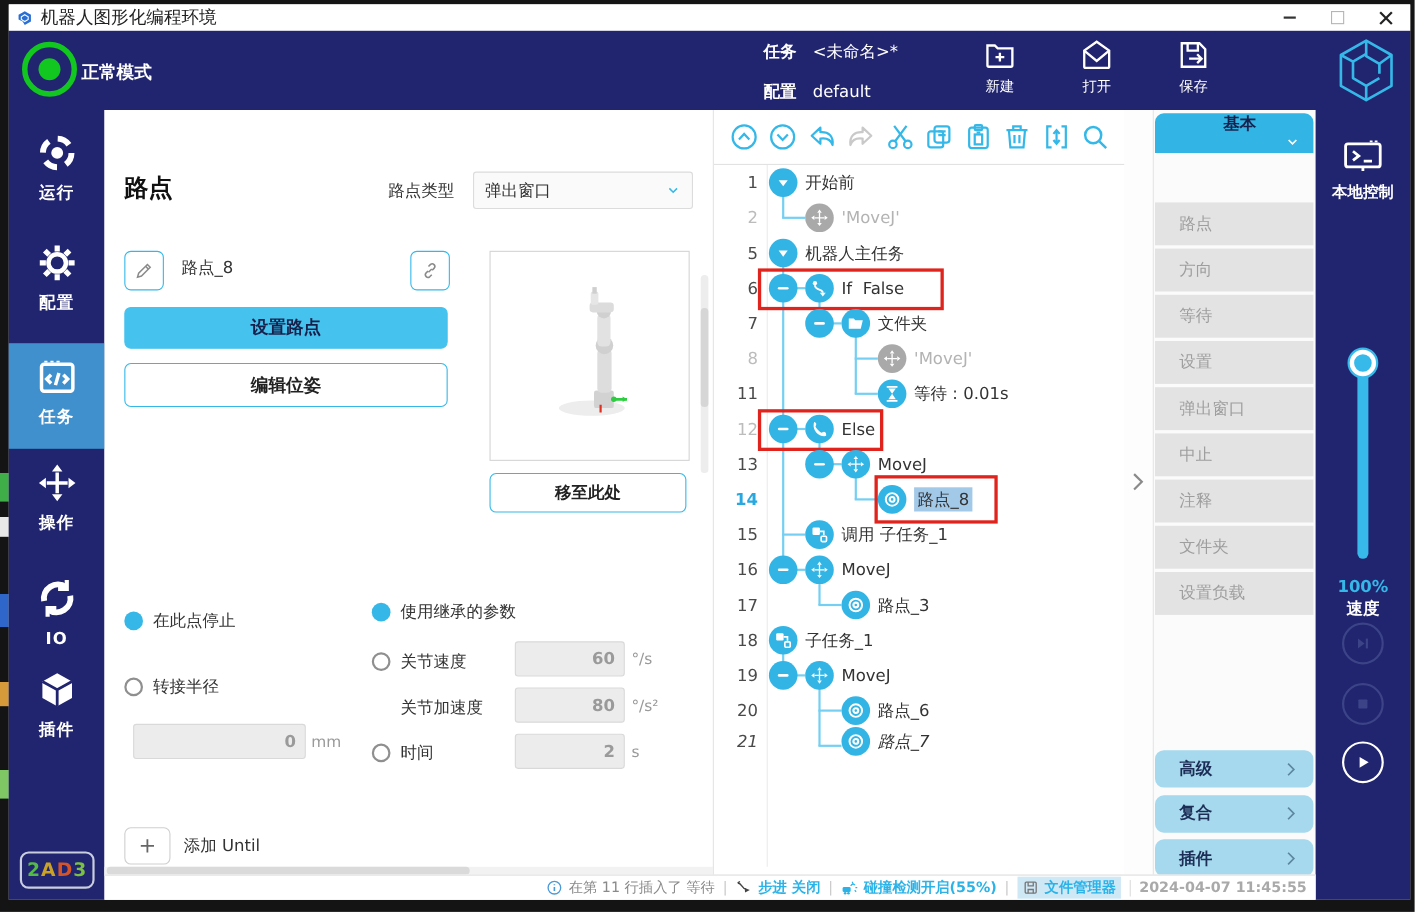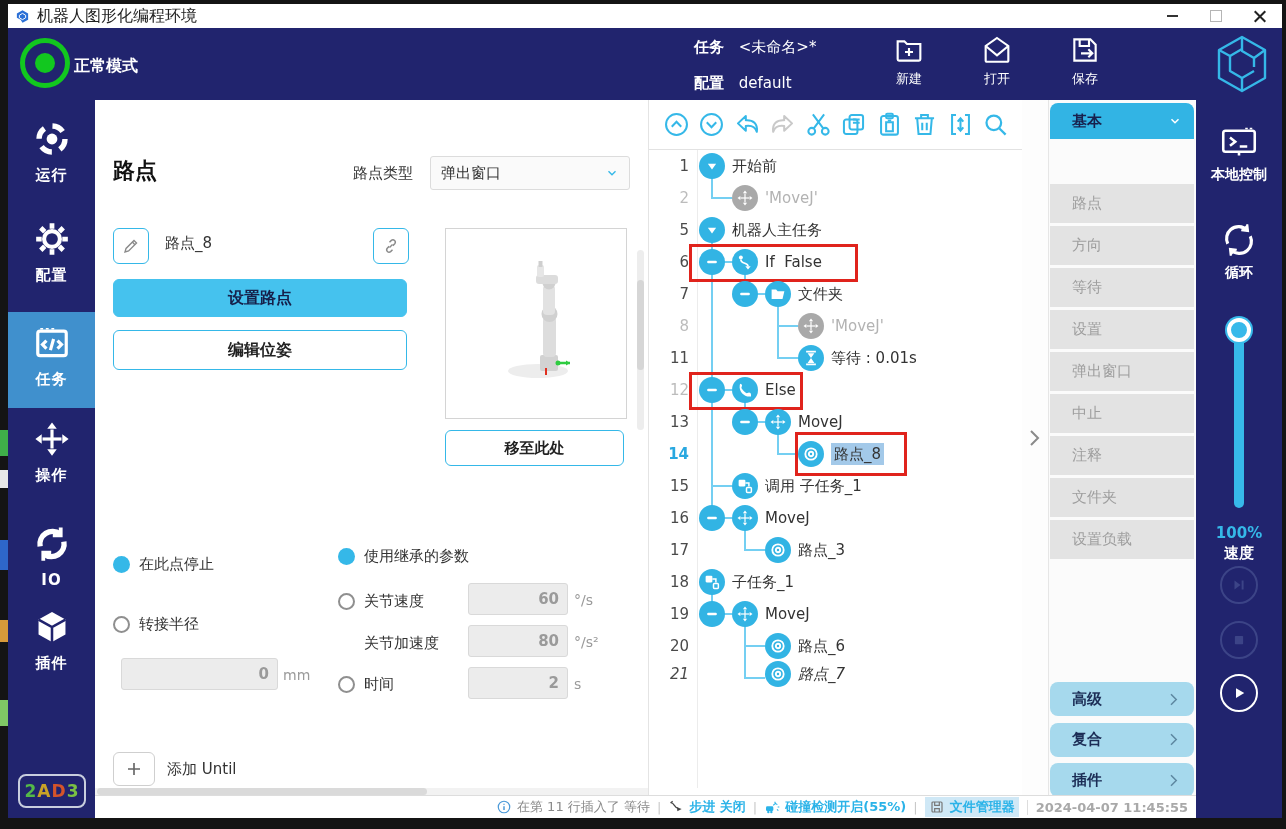--- a/index.html
+++ b/index.html
@@ -98,21 +98,21 @@
   .row-text{position:absolute;top:0;height:32px;line-height:32px;font-size:15px;color:#333;white-space:pre;}
   .row-text.dim{color:#b3b3b3;}
   .row-text .hl{background:#a3c9e9;padding:2px 3px;}
   .annot{position:absolute;border:3px solid #e0231c;box-sizing:border-box;}
   .gutter{position:absolute;left:1014px;top:96px;width:26px;bottom:22px;background:#fdfdfd;display:flex;align-items:center;justify-content:center;}
   .gutter .icn{width:14px;height:20px;margin-top:-20px;}
 
   
   .palette{position:absolute;left:1040px;top:96px;width:148px;bottom:22px;background:#fbfbfb;border-left:1px solid #e6e6e6;}
   .pal-header{position:absolute;left:1px;top:3px;width:144px;height:36px;background:#32b4e4;border-radius:8px 8px 0 0;
-     display:flex;align-items:center;font-size:15px;font-weight:bold;color:#18214d;padding:0 12px 0 22px;box-sizing:border-box;cursor:pointer;}
+     display:flex;align-items:center;font-size:15px;font-weight:bold;color:#18214d;padding:0 12px 0 22px;box-sizing:border-box;cursor:pointer;flex-direction:column;}
   .pal-header .icn{width:14px;height:14px;margin-left:auto;}
   .pal-item{position:absolute;left:1px;width:144px;height:39px;background:#e3e3e3;color:#9e9e9e;font-size:15px;
      display:flex;align-items:center;padding-left:22px;box-sizing:border-box;cursor:pointer;}
   .pal-group{position:absolute;left:1px;width:144px;height:34px;background:#a6d9ed;border-radius:8px;color:#1c2d56;
      font-size:15px;font-weight:bold;display:flex;align-items:center;padding:0 14px 0 22px;box-sizing:border-box;cursor:pointer;}
   .pal-group .icn{width:12px;height:14px;margin-left:auto;}
 
   
   .rightbar{position:absolute;left:1188px;top:96px;right:0;bottom:0;background:#21246e;color:#fff;}
   .rb-item{position:absolute;left:0;width:86px;display:flex;flex-direction:column;align-items:center;cursor:pointer;}
@@ -685,29 +685,20 @@
 
   <div class="rightbar">
     <div class="rb-item" style="top:24px;">
       <span class="icn"><svg viewBox="0 0 26 24" fill="none" stroke="#fff" stroke-width="1.7">
             <rect x="2.5" y="4.5" width="21" height="14" rx="1.5"></rect>
             <path d="M7 9l3.5 2.8L7 14.5M13.5 15h5"></path>
             <path d="M13 18.5v2.5M18 2.5v1M21 2.5v1"></path>
           </svg></span>
       <span class="lbl">本地控制</span>
     </div>
-    <div class="rb-item" style="top:122px;">
-      <span class="icn"><svg viewBox="0 0 26 24" fill="none" stroke="#fff" stroke-width="2.1">
-            <path d="M5.5 14.5a8 8 0 0 1 2-9.5 8 8 0 0 1 11 .5"></path>
-            <path d="M20.5 9.5a8 8 0 0 1-2 9.5 8 8 0 0 1-11-.5"></path>
-            <path d="M18.5 1.5l.5 4.5-4.5-.5" fill="#fff" stroke-width="1.4"></path>
-            <path d="M7.5 22.5L7 18l4.5.5" fill="#fff" stroke-width="1.4"></path>
-          </svg></span>
-      <span class="lbl">循环</span>
-    </div>
     <div class="slider-track"></div>
     <div class="slider-thumb"></div>
     <div class="speed-val">100%</div>
     <div class="speed-lbl">速度</div>
     <div class="tr-btn dim" style="top:466px;">
       <span class="icn"><svg viewBox="0 0 24 24" fill="currentColor">
             <path d="M6 6l8 6-8 6z"></path>
             <rect x="15.5" y="6" width="2.6" height="12"></rect>
           </svg></span>
     </div>

